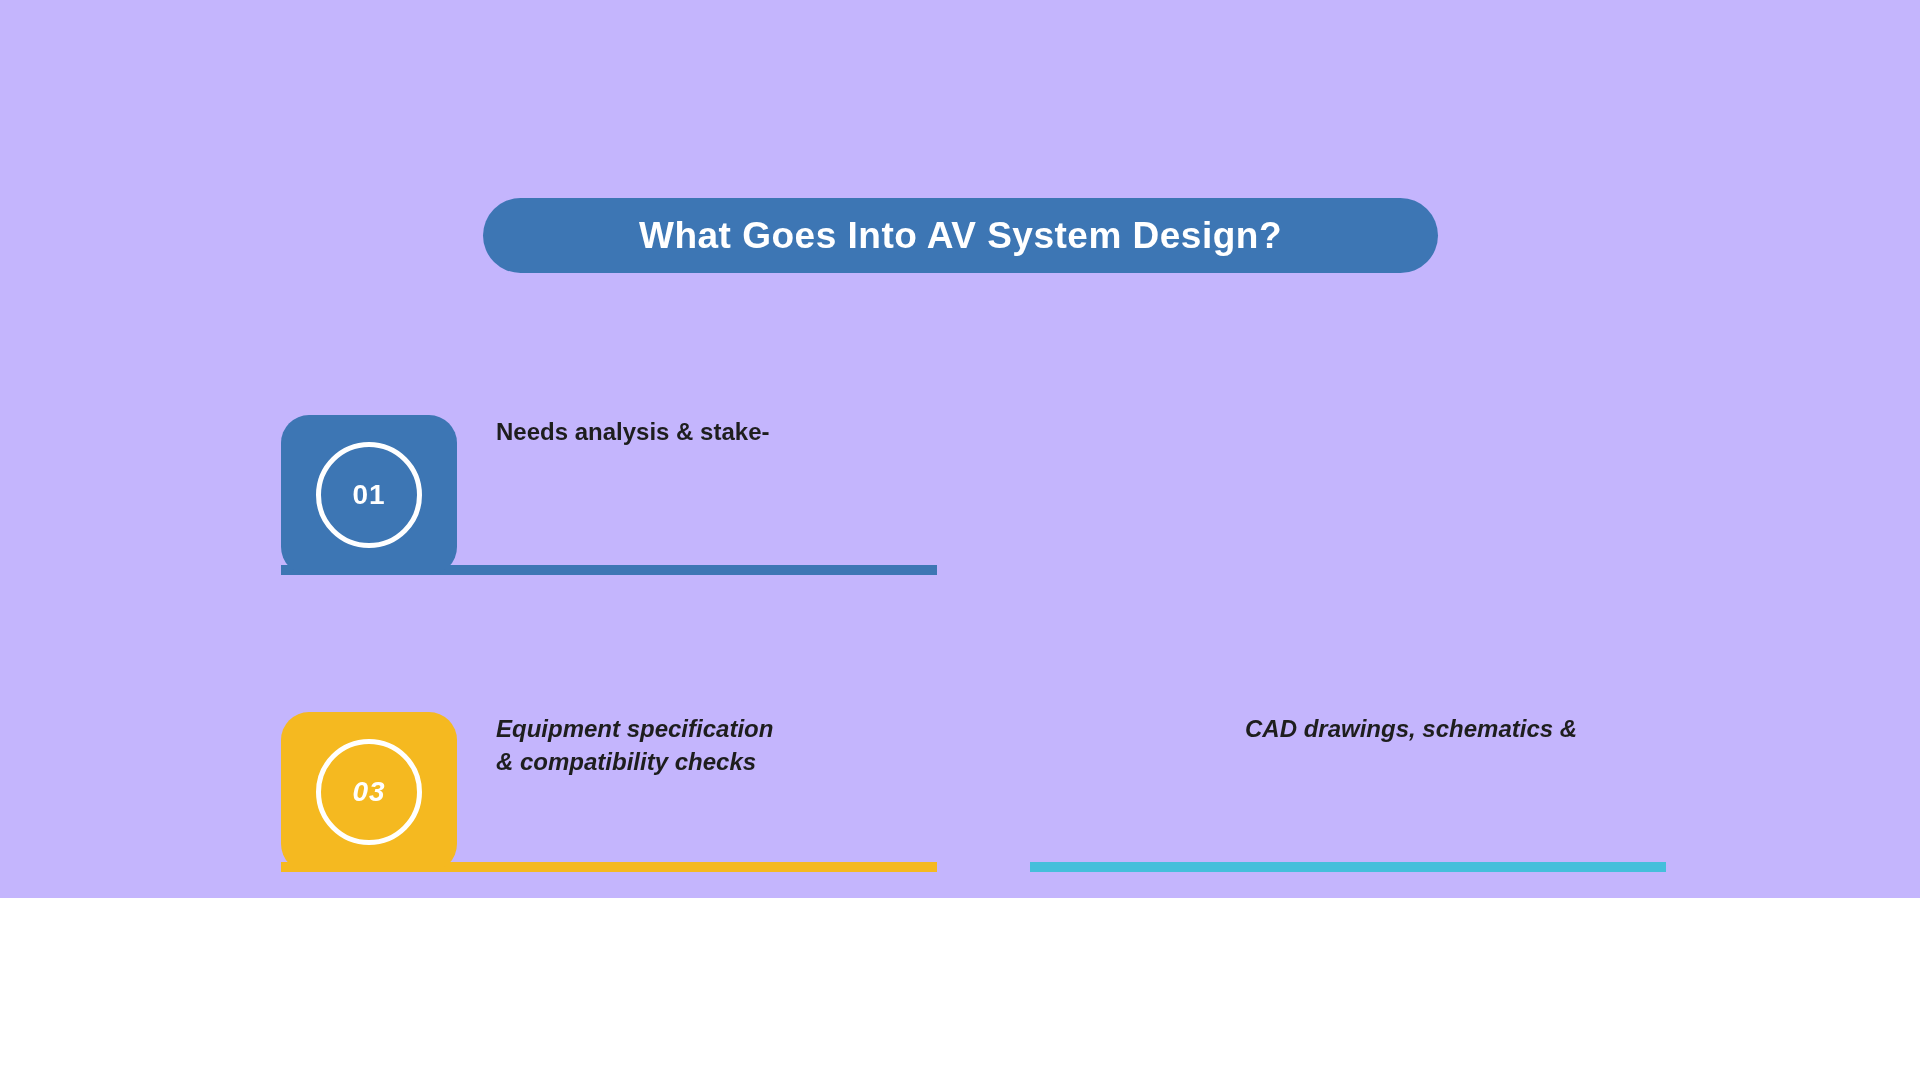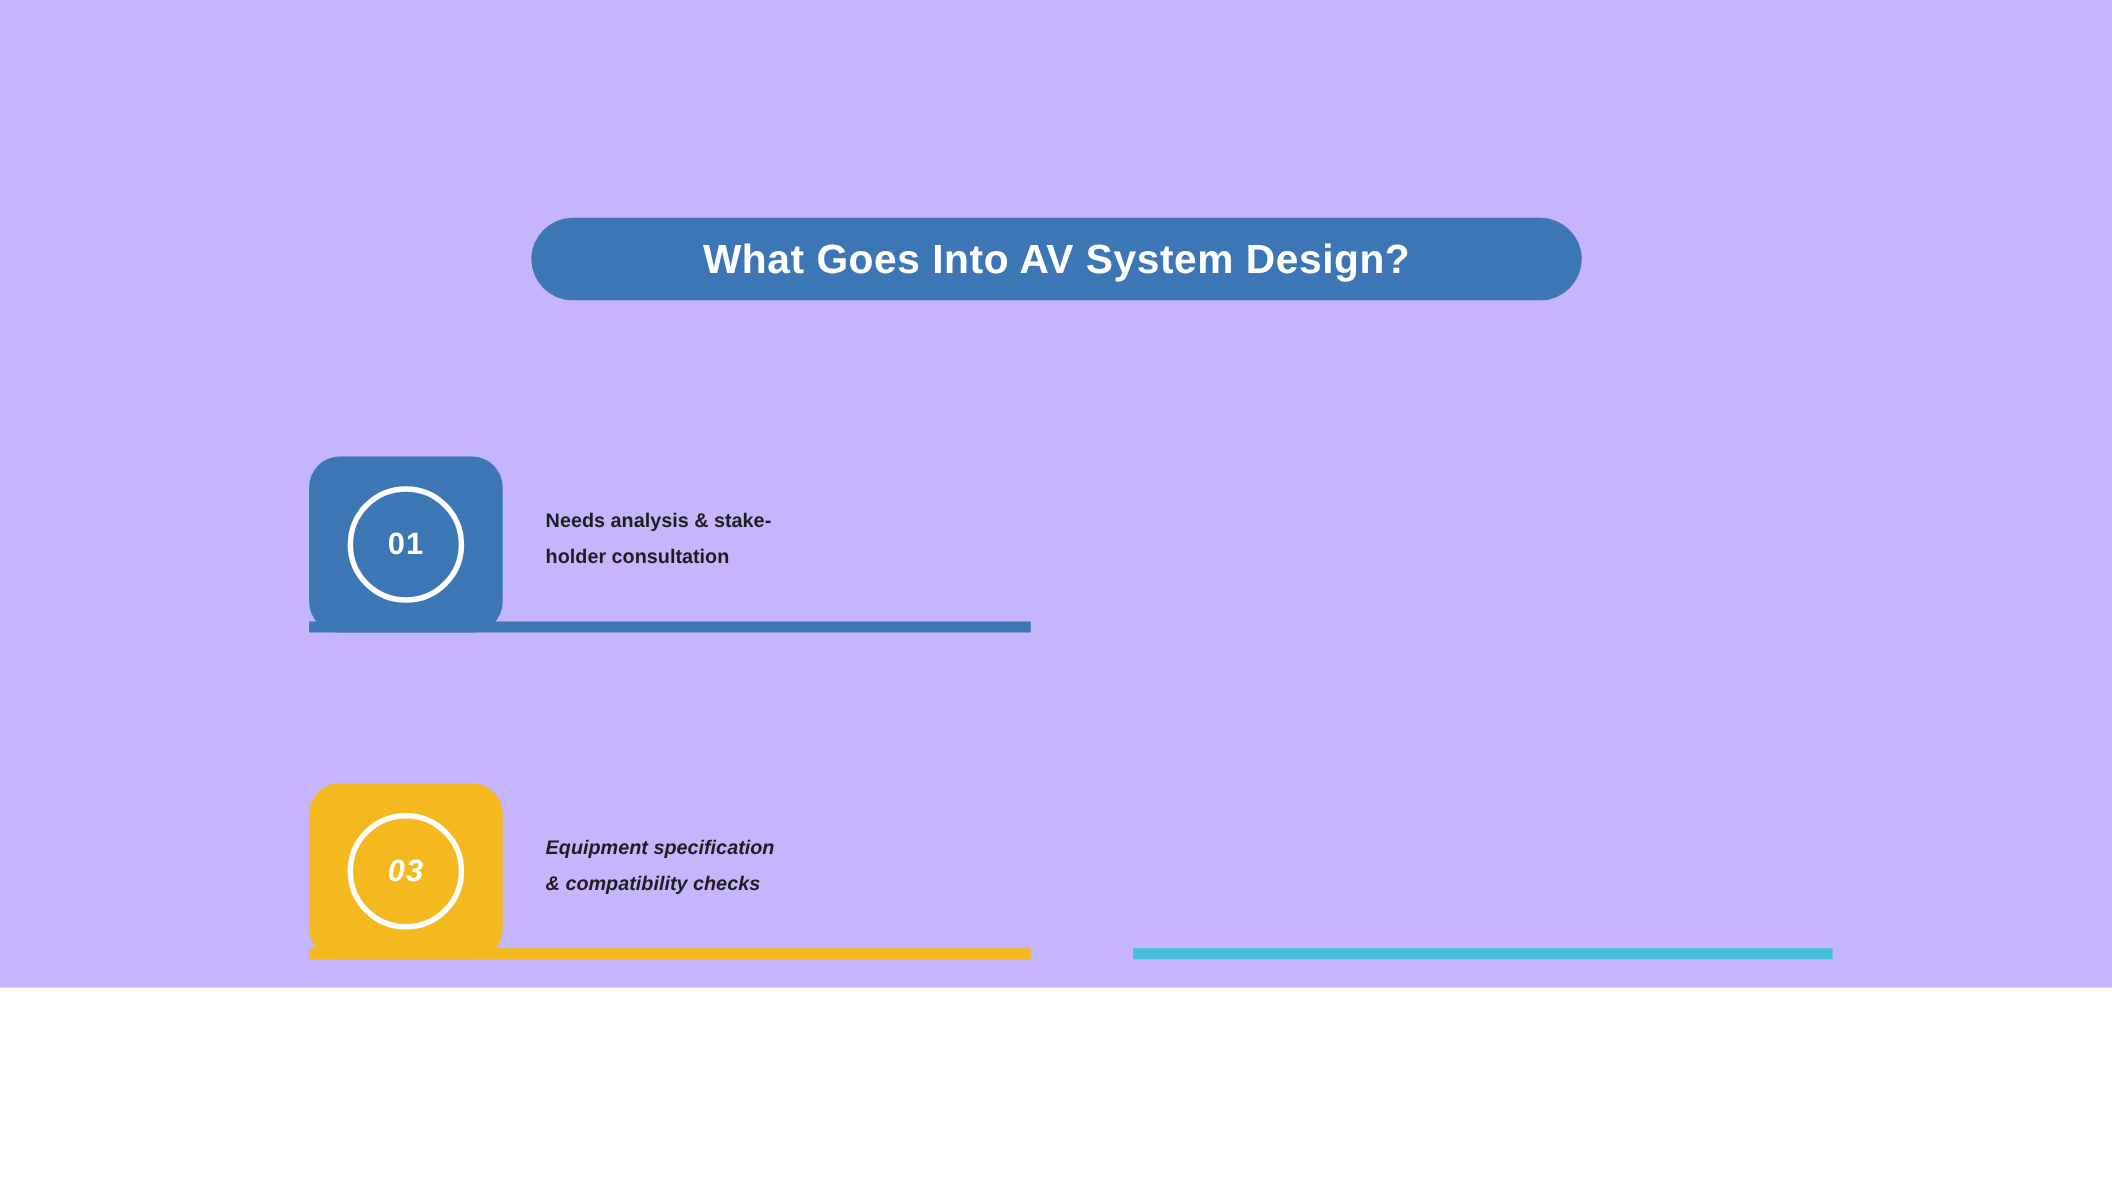--- a/index.html
+++ b/index.html
@@ -88,23 +88,23 @@
     letter-spacing: 1px;
   }
 
   .description {
     position: absolute;
     left: 215px;
     top: 0;
     height: 150px;
     display: flex;
     flex-direction: column;
-    justify-content: center;
+    justify-content: flex-start;
     color: #1e1e1e;
-    font-size: 18px;
+    font-size: 24px;
     font-weight: bold;
     line-height: 33px;
     white-space: nowrap;
   }
 </style>
 </head>
 <body style="background: rgb(255, 255, 255);">
 
 <div class="canvas">
 
@@ -114,37 +114,37 @@
 
   <div class="card col-left row-top" style="--accent: #3d76b4;">
     <div class="underline"></div>
     <div class="number-box">
       <div class="number-circle">
         <span class="number-text">01</span>
       </div>
     </div>
     <div class="description">
       <div>Needs analysis &amp; stake-</div>
-      <div>holder consultation</div>
     </div>
   </div>
 
 
   <div class="card col-left row-bottom" style="--accent: #f5b920;">
     <div class="underline"></div>
     <div class="number-box">
       <div class="number-circle">
         <span class="number-text">03</span>
       </div>
     </div>
     <div class="description">
       <div>Equipment specification</div>
       <div>&amp; compatibility checks</div>
     </div>
   </div>
 
   <div class="card col-right row-bottom" style="--accent: #45bfdb;">
     <div class="underline"></div>
     <div class="description">
+      <div>CAD drawings, schematics &amp;</div>
     </div>
   </div>
 
 </div>
 
 </body></html>

